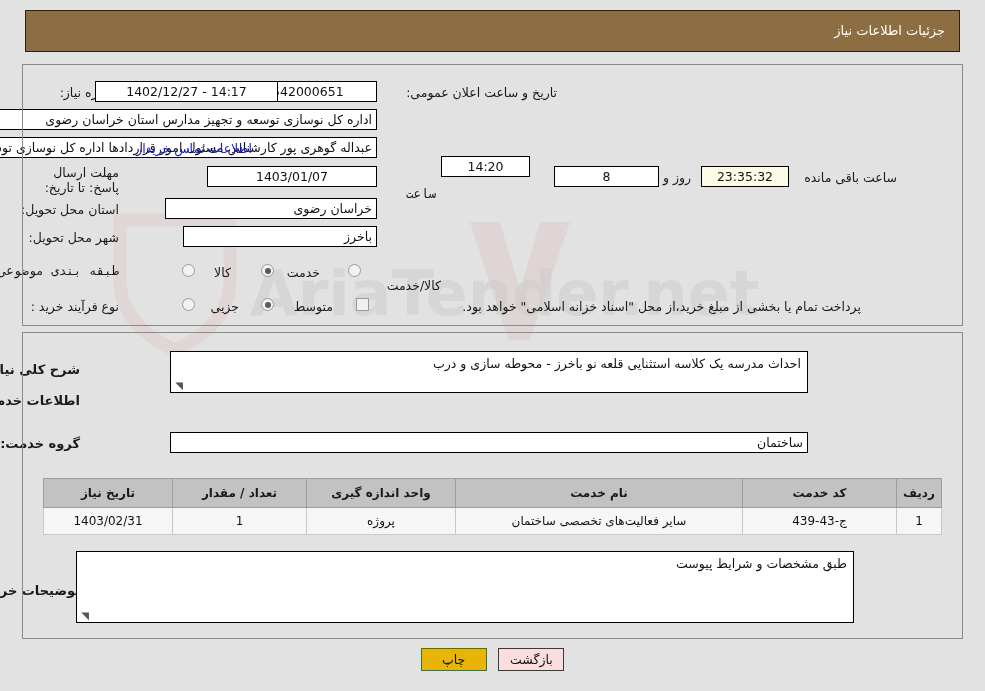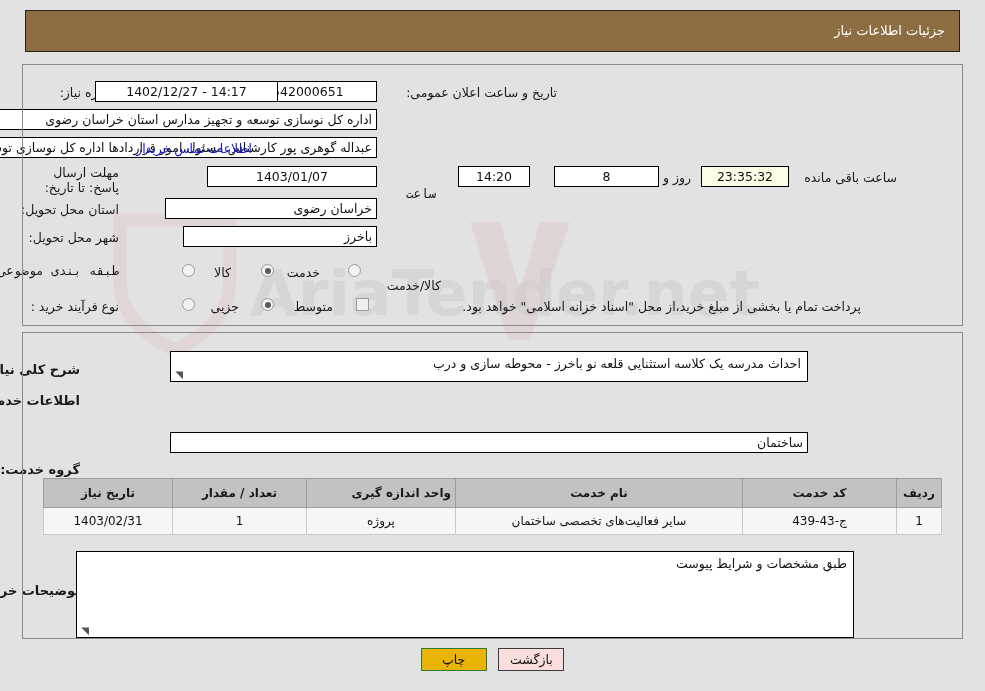--- a/index.html
+++ b/index.html
@@ -217,21 +217,21 @@
 <div class="lbl" style="right:866px; top:113px;">نام دستگاه خریدار:</div>
 <div class="fld rtl-right" style="right:608px; top:109px; width:380px;">اداره کل نوسازی  توسعه و تجهیز مدارس استان خراسان رضوی</div>
 
 <div class="lbl" style="right:866px; top:141px;">ایجاد کننده درخواست:</div>
 <div class="fld rtl-right" style="right:608px; top:137px; width:418px;">عبداله گوهری پور کارشناس مسئول امور قراردادها  اداره کل نوسازی  توسعه و ت</div>
 <div class="linkish" style="right:733px; top:141px;">اطلاعات تماس خریدار</div>
 
 <div class="lbl" style="right:866px; top:165px; width:92px; white-space:normal;">مهلت ارسال پاسخ: تا تاریخ:</div>
 <div class="fld" style="right:608px; top:166px; width:170px;">1403/01/07</div>
 <div class="lbl" style="right:549px; top:188px;font-family:Liberation Mono, monospace;">ساعت</div>
-<div class="fld" style="right:455px; top:166px; width:72px;">14:20</div>
+<div class="fld" style="right:455px; top:156px; width:89px;">14:20</div>
 <div class="fld" style="right:326px; top:166px; width:105px;">8</div>
 <div class="lbl" style="right:294px; top:170px;">روز و</div>
 <div class="fld yellowish" style="right:196px; top:166px; width:88px;">23:35:32</div>
 <div class="lbl" style="right:88px; top:170px;">ساعت باقی مانده</div>
 
 <div class="lbl" style="right:866px; top:202px;">استان محل تحویل:</div>
 <div class="fld rtl-right" style="right:608px; top:198px; width:212px;">خراسان رضوی</div>
 
 <div class="lbl" style="right:866px; top:230px;">شهر محل تحویل:</div>
 <div class="fld rtl-right" style="right:608px; top:226px; width:194px;">باخرز</div>
@@ -248,55 +248,55 @@
 <div class="radio" style="right:790px; top:298px;"></div>
 <div class="lbl" style="right:746px; top:299px;">جزیی</div>
 <div class="radio on" style="right:711px; top:298px;"></div>
 <div class="lbl" style="right:652px; top:299px;">متوسط</div>
 <div class="cbox" style="right:616px; top:298px;"></div>
 <div class="lbl" style="right:124px; top:299px;">پرداخت تمام یا بخشی از مبلغ خرید،از محل "اسناد خزانه اسلامی" خواهد بود.</div>
 
 <div class="panel" id="panel-bottom"></div>
 
 <div class="lbl lbl-b" style="right:905px; top:362px; font-size:13px;">شرح کلی نیاز:</div>
-<div class="ta" style="right:177px; top:351px; left:170px; height:31px;">
+<div class="ta" style="right:177px; top:351px; left:170px; height:42px;">
   <span>احداث مدرسه یک کلاسه استثنایی قلعه نو باخرز - محوطه سازی و درب</span>
   <span class="grip">◥</span>
 </div>
 
 <div class="lbl lbl-b" style="right:905px; top:393px; font-size:13px;">اطلاعات خدمات مورد نیاز</div>
 
-<div class="lbl lbl-b" style="right:905px; top:462px; font-size:13px;">گروه خدمت:</div>
+<div class="lbl lbl-b" style="right:905px; top:436px; font-size:13px;">گروه خدمت:</div>
 <div class="fld rtl-right" style="right:177px; top:432px; left:170px; width:auto;">ساختمان</div>
 
 <table class="tbl">
   <thead>
     <tr>
       <th style="width:36px;">ردیف</th>
       <th style="width:145px;">کد خدمت</th>
       <th>نام خدمت</th>
-      <th style="width:140px;text-align:right;">واحد اندازه گیری</th>
+      <th style="width:140px;">واحد اندازه گیری</th>
       <th style="width:125px;">تعداد / مقدار</th>
       <th style="width:120px;">تاریخ نیاز</th>
     </tr>
   </thead>
   <tbody>
     <tr>
       <td>1</td>
       <td>ج-43-439</td>
       <td>سایر فعالیت‌های تخصصی ساختمان</td>
       <td>پروژه</td>
       <td>1</td>
       <td>1403/02/31</td>
     </tr>
   </tbody>
 </table>
 
 <div class="lbl lbl-b" style="right:905px; top:583px; font-size:13px;">توضیحات خریدار:</div>
-<div class="ta" style="right:131px; top:551px; left:76px; height:87px;">
+<div class="ta" style="right:131px; top:551px; left:76px; height:72px;">
   <span>طبق مشخصات و شرایط پیوست</span>
   <span class="grip">◥</span>
 </div>
 
 <div class="btnrow">
   <div class="btn btn-back">بازگشت</div>
   <div class="btn btn-print">چاپ</div>
 </div>
 
 </body></html>

